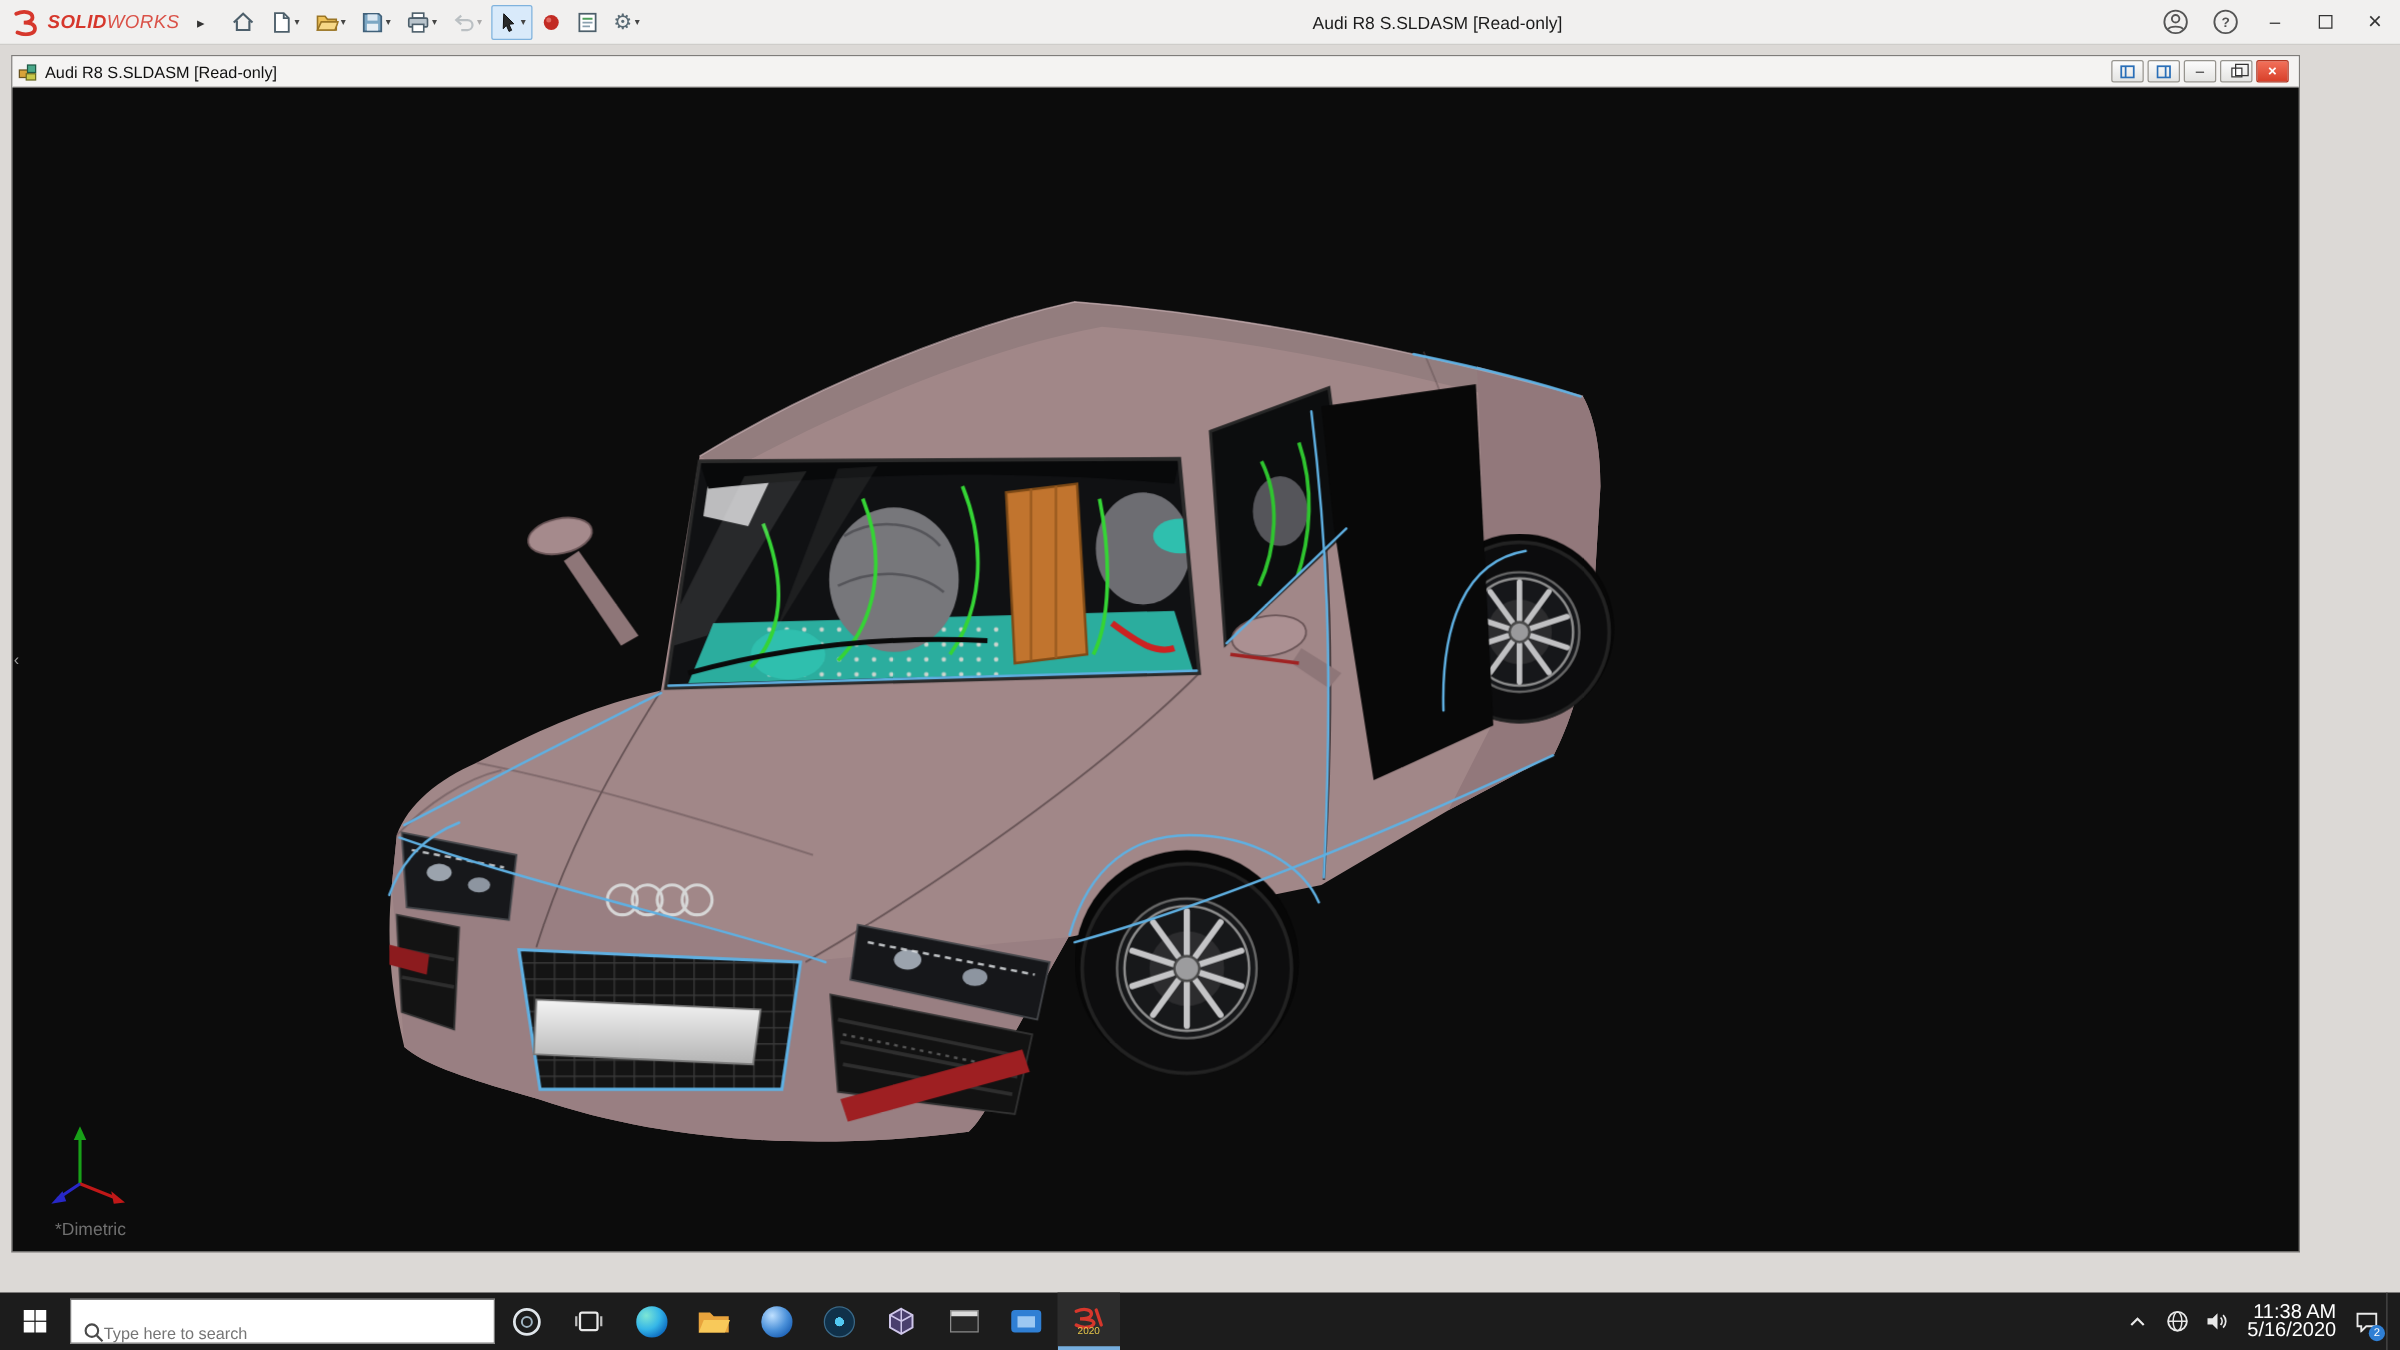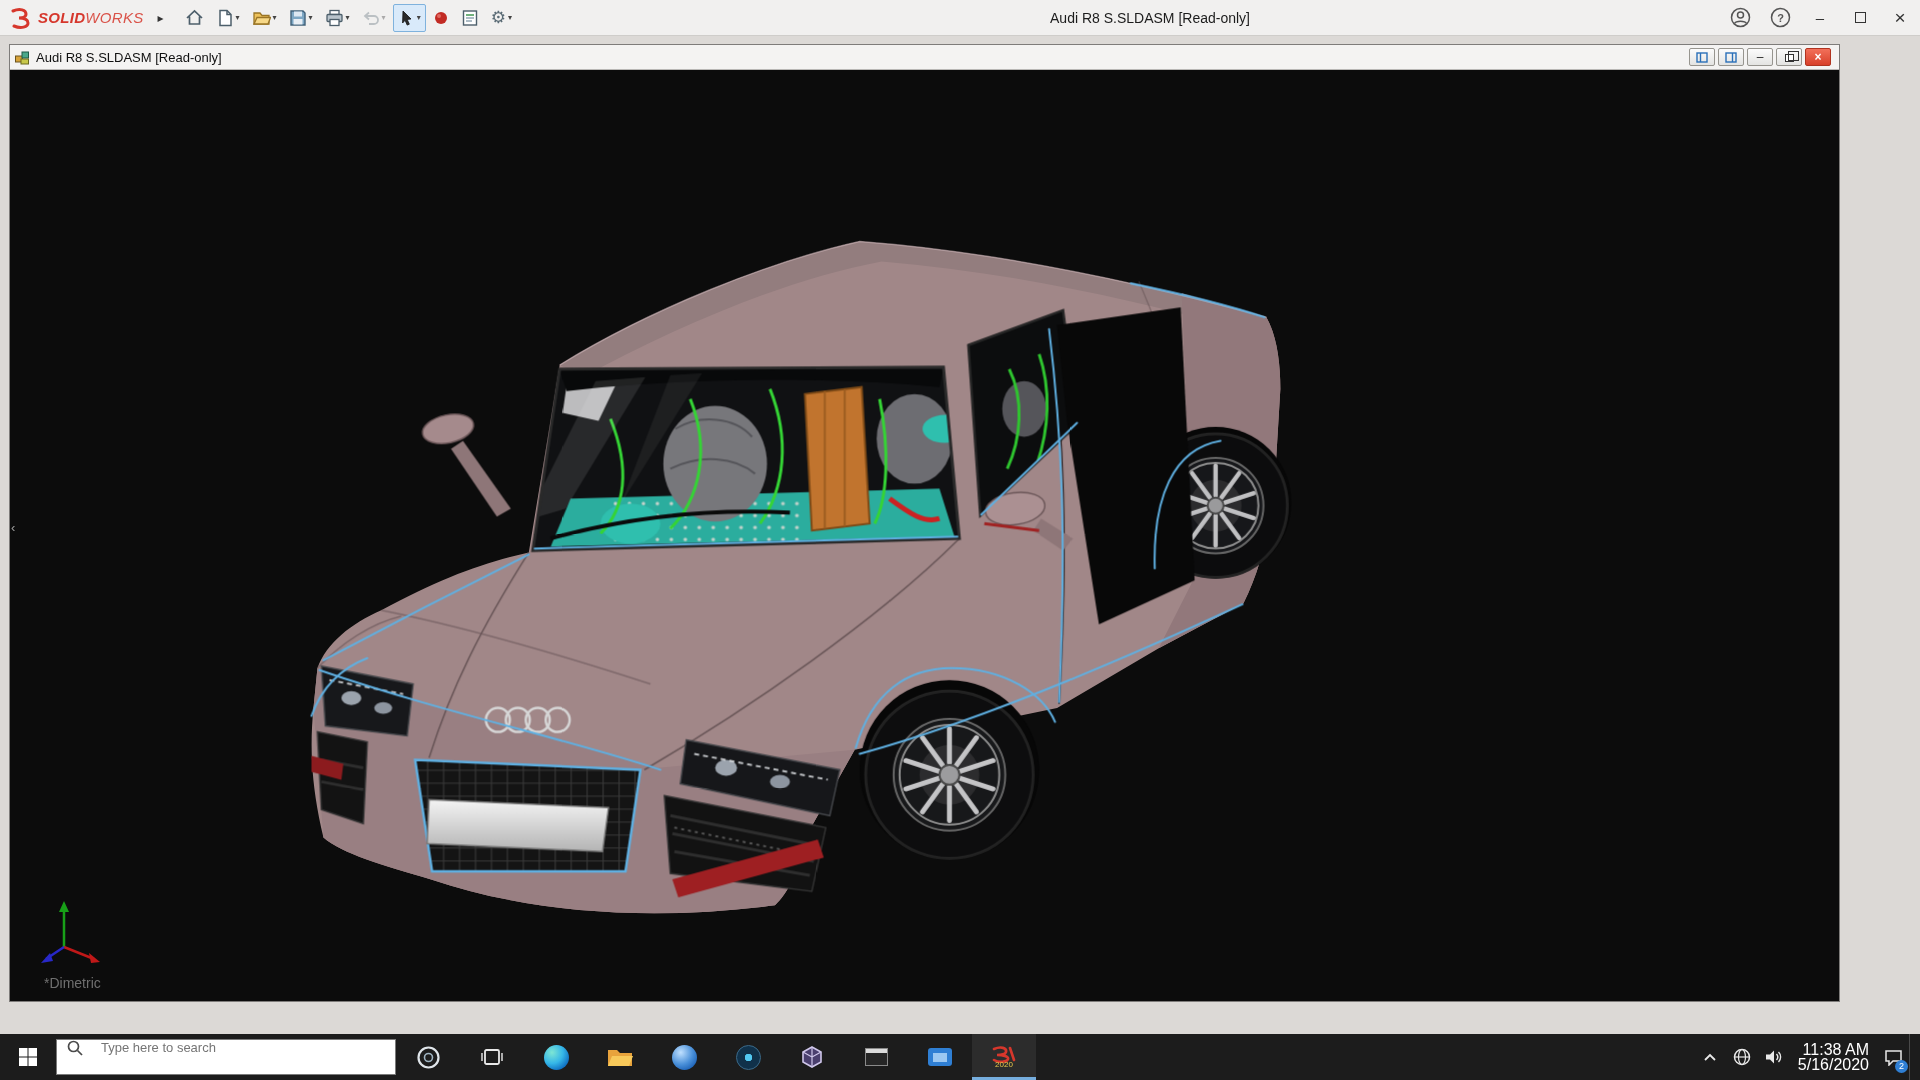--- a/index.html
+++ b/index.html
@@ -43,25 +43,25 @@
 
   .viewport { position:absolute; left:0; right:0; top:25px; bottom:0; background:#0c0c0c; overflow:hidden; }
   .viewport svg.scene { width:100%; height:100%; display:block; }
   .orient-label { position:absolute; left:14px; bottom:10px; font-size:14px; color:#707070;margin-left:20px; }
   .panel-chevron { position:absolute; left:1px; top:450px; color:#9a9a9a; font-size:13px; cursor:pointer; background:none; border:none; }
   .triad { position:absolute; left:22px; bottom:30px; }
 
   
   .taskbar { position:absolute; left:0; right:0; bottom:0; height:46px; background:#1c1c1c;
     display:flex; align-items:stretch; z-index:10; }
-  .tk-btn { width:64px; display:flex; align-items:center; justify-content:center; background:none; border:none; cursor:pointer; position:relative; }
+  .tk-btn { width:50px; display:flex; align-items:center; justify-content:center; background:none; border:none; cursor:pointer; position:relative; }
   .tk-btn.start { width:56px; }
   .tk-btn.active { box-shadow:inset 0 -3px 0 #76aede; background:#2c2c2c; }
-  .search { width:340px; background:#ffffff; border:1px solid #7a7a7a; display:flex; align-items:flex-start;
-    gap:18px; padding:0 10px; margin:5px 0; }
+  .search { width:340px; background:#ffffff; border:1px solid #7a7a7a; display:flex; align-items:flex-end;
+    gap:0; padding:0 10px; margin:5px 0; }
   .search input { flex:1; border:none; outline:none; font-size:13px; color:#333; background:none; font-family:"Liberation Sans",sans-serif; }
   .circle-icon { width:25px; height:25px; border-radius:50%; }
   .edge-circle   { background:radial-gradient(circle at 32% 30%, #7de6d4, #35b6e8 45%, #1173c4 75%, #0b4e93); }
   .browser-circle{ background:radial-gradient(circle at 35% 30%, #bfe0ff, #4a90d9 50%, #1a5fb4 82%); }
   .photos-circle { background:radial-gradient(circle at 50% 50%, #52c9f2 0 22%, #10314a 23% 100%); border:1px solid #3a6a8a; }
   .cmd-box { width:23px; height:18px; background:#262626; border:1px solid #8a8a8a; }
   .cmd-box:before { content:""; display:block; height:4px; background:#dcdcdc; }
   .rdp-box { width:24px; height:18px; background:#2f7fd4; border-radius:3px; display:flex; align-items:center; justify-content:center; }
   .rdp-box:before { content:""; width:14px; height:9px; background:#9cc8f2; display:block; }
   .sw-task { position:relative; display:flex; flex-direction:column; align-items:center; }

